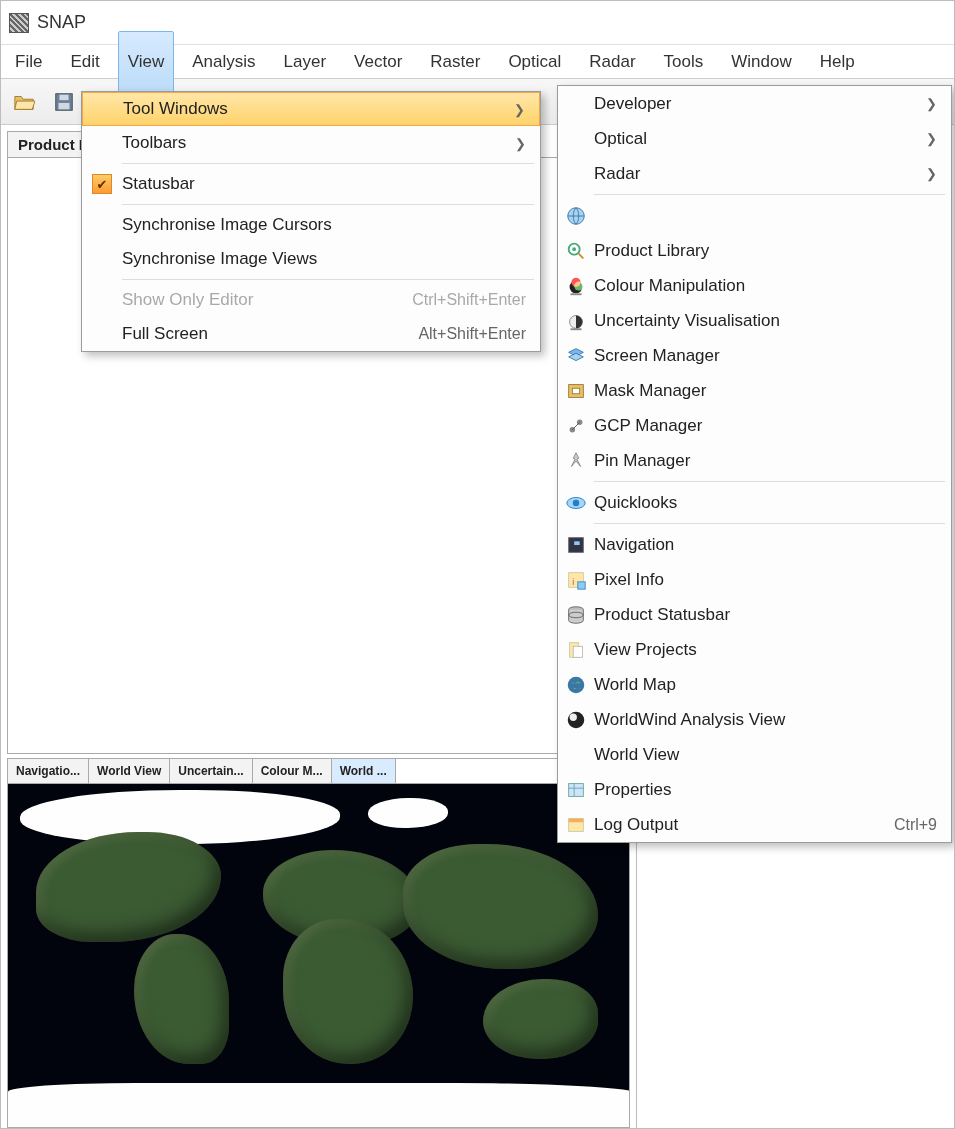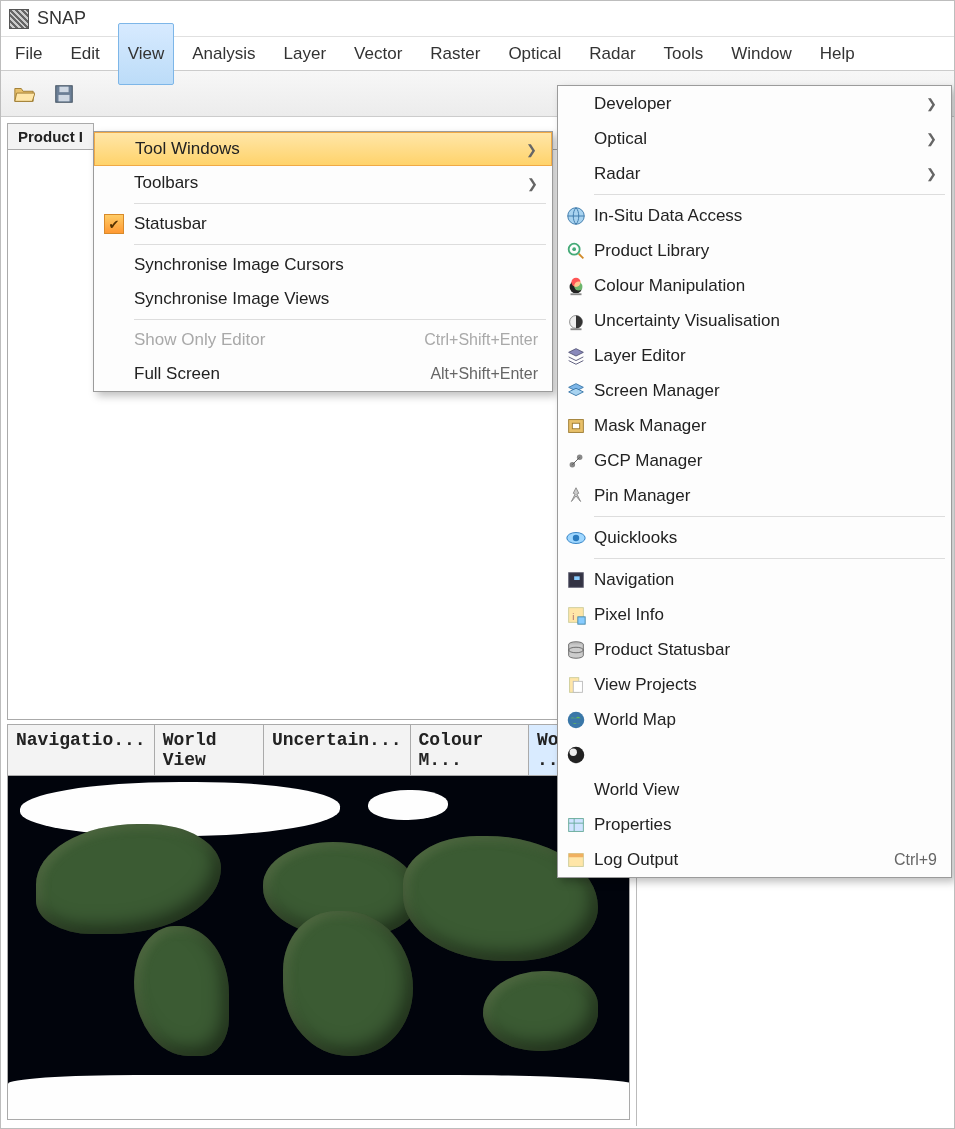--- a/index.html
+++ b/index.html
@@ -9,21 +9,21 @@
     font-size: 16px;
     color: #222;
     background: #fff;
     width: 955px;
     height: 1129px;
     overflow: hidden;
     position: relative;
     border: 1px solid #bdbdbd;
   }
   .titlebar {
-    height: 36px;
+    height: 44px;
     display: flex;
     align-items: center;
     padding: 0 8px;
     gap: 8px;
     border-bottom: 1px solid #e0e0e0;
   }
   .titlebar .app-icon {
     width: 20px; height: 20px;
     background: repeating-linear-gradient(45deg,#666,#666 2px,#ccc 2px,#ccc 4px);
     border: 1px solid #555;
@@ -94,44 +94,43 @@
     min-height: 490px;
   }
   .bottom-tabs {
     display: flex;
     margin: 0 6px;
     border: 1px solid #aaa;
     border-bottom: none;
   }
   .bottom-tabs .btab {
     padding: 5px 8px;
-    font-size: 18px;
+    font-size: 12px;
     border-right: 1px solid #aaa;
     background: #f3f3f3;
     font-weight: 700;
-    font-family: Liberation Mono, monospace;
   }
   .bottom-tabs .btab.active { background: #d9ebff; }
   .world-view {
     margin: 0 6px 6px 6px;
     border: 1px solid #aaa;
     height: 345px;
     background: #01040c;
     position: relative;
     overflow: hidden;
   }
   
   .dropdown {
     position: absolute;
     background: #fdfdfd;
     border: 1px solid #9b9b9b;
     box-shadow: 4px 4px 8px rgba(0,0,0,.25);
     z-index: 50;
   }
-  .dropdown.view-menu { left: 92px; top: 90px; width: 460px; margin-top: 40px; }
+  .dropdown.view-menu { left: 80px; top: 90px; width: 460px; }
   .dropdown.tool-windows { left: 556px; top: 84px; width: 395px; }
   .dd-row {
     display: flex;
     align-items: center;
     height: 35px;
     padding: 0 14px 0 0;
     position: relative;
   }
   .view-menu .dd-row { height: 34px; }
   .dd-row .dd-check { width: 40px; display:flex; align-items:center; justify-content:center; }
@@ -294,21 +293,20 @@
       <div class="dd-arrow">❯</div>
     </div>
     <div class="dd-sep"></div>
     <div class="dd-row">
       <div class="dd-icon">
         <svg class="svg-icon" viewBox="0 0 24 24">
           <circle cx="12" cy="12" r="9" fill="#a8d3f0" stroke="#3a77a8"></circle>
           <path d="M3 12h18M12 3c4 4 4 14 0 18M12 3c-4 4-4 14 0 18" stroke="#3a77a8" fill="none"></path>
         </svg>
       </div>
-      <div class="dd-label">In-Situ Data Access</div>
     </div>
     <div class="dd-row">
       <div class="dd-icon">
         <svg class="svg-icon" viewBox="0 0 24 24">
           <circle cx="10" cy="10" r="6" fill="none" stroke="#4a7" stroke-width="2"></circle>
           <circle cx="10" cy="10" r="2" fill="#4a7"></circle>
           <path d="M15 15l5 5" stroke="#d08a2a" stroke-width="2"></path>
         </svg>
       </div>
       <div class="dd-label">Product Library</div>
@@ -330,30 +328,20 @@
           <circle cx="12" cy="13" r="7" fill="#eee" stroke="#888"></circle>
           <path d="M12 6a7 7 0 0 1 0 14z" fill="#333"></path>
           <rect x="6" y="20" width="12" height="2" fill="#888"></rect>
         </svg>
       </div>
       <div class="dd-label">Uncertainty Visualisation</div>
     </div>
     <div class="dd-row">
       <div class="dd-icon">
         <svg class="svg-icon" viewBox="0 0 24 24">
-          <path d="M4 8l8-4 8 4-8 4z" fill="#88b" stroke="#557"></path>
-          <path d="M4 13l8 4 8-4" fill="none" stroke="#557"></path>
-          <path d="M4 17l8 4 8-4" fill="none" stroke="#557"></path>
-        </svg>
-      </div>
-      <div class="dd-label">Layer Editor</div>
-    </div>
-    <div class="dd-row">
-      <div class="dd-icon">
-        <svg class="svg-icon" viewBox="0 0 24 24">
           <path d="M4 8l8-4 8 4-8 4z" fill="#7db6e8" stroke="#3a77a8"></path>
           <path d="M4 13l8-4 8 4-8 4z" fill="#a8d3f0" stroke="#3a77a8"></path>
         </svg>
       </div>
       <div class="dd-label">Screen Manager</div>
     </div>
     <div class="dd-row">
       <div class="dd-icon">
         <svg class="svg-icon" viewBox="0 0 24 24">
           <rect x="4" y="5" width="16" height="14" fill="#e8c06a" stroke="#9c7a2f"></rect>
@@ -439,20 +427,21 @@
       </div>
       <div class="dd-label">World Map</div>
     </div>
     <div class="dd-row">
       <div class="dd-icon">
         <svg class="svg-icon" viewBox="0 0 24 24">
           <circle cx="12" cy="12" r="9" fill="#222"></circle>
           <circle cx="9" cy="9" r="4" fill="#eee"></circle>
         </svg>
       </div>
+      <div class="dd-label">WorldWind Analysis View</div>
     </div>
     <div class="dd-row">
       <div class="dd-icon"></div>
       <div class="dd-label">World View</div>
     </div>
     <div class="dd-row">
       <div class="dd-icon">
         <svg class="svg-icon" viewBox="0 0 24 24">
           <rect x="4" y="5" width="16" height="14" fill="#cfe3ff" stroke="#6a9"></rect>
           <path d="M4 10h16M10 5v14" stroke="#6a9"></path>

